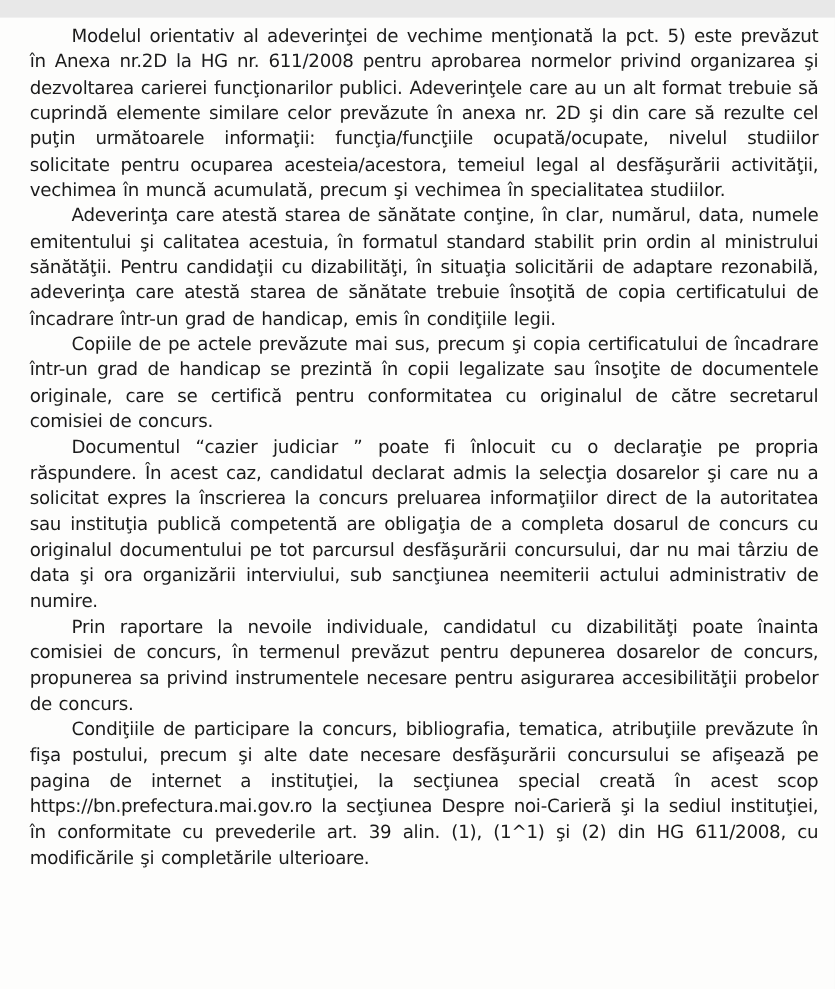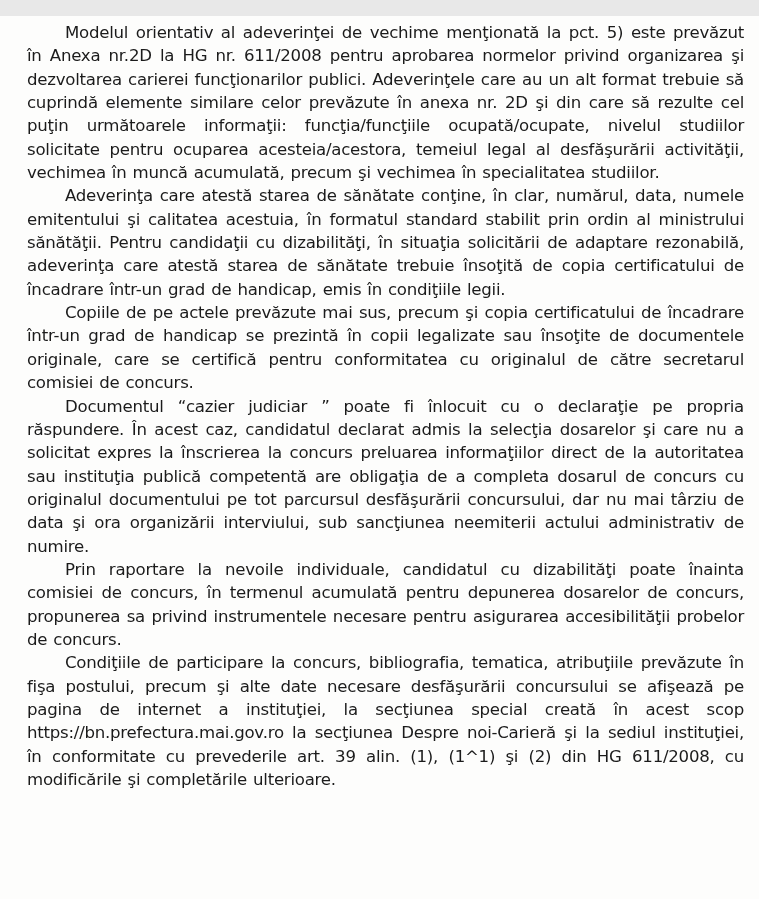--- a/index.html
+++ b/index.html
@@ -57,20 +57,20 @@
 </style>
 </head>
 <body>
 
 <div class="page">
   <div class="text-block">
     <p>Modelul orientativ al adeverinţei de vechime menţionată la pct. 5) este prevăzut în Anexa nr.2D la HG nr. 611/2008 pentru aprobarea normelor privind organizarea şi dezvoltarea carierei funcţionarilor publici. Adeverinţele care au un alt format trebuie să cuprindă elemente similare celor prevăzute în anexa nr. 2D şi din care să rezulte cel puţin următoarele informaţii: funcţia/funcţiile ocupată/ocupate, nivelul studiilor solicitate pentru ocuparea acesteia/acestora, temeiul legal al desfăşurării activităţii, vechimea în muncă acumulată, precum şi vechimea în specialitatea studiilor.</p>
     <p>Adeverinţa care atestă starea de sănătate conţine, în clar, numărul, data, numele emitentului şi calitatea acestuia, în formatul standard stabilit prin ordin al ministrului sănătăţii. Pentru candidaţii cu dizabilităţi, în situaţia solicitării de adaptare rezonabilă, adeverinţa care atestă starea de sănătate trebuie însoţită de copia certificatului de încadrare într-un grad de handicap, emis în condiţiile legii.</p>
     <p>Copiile de pe actele prevăzute mai sus, precum şi copia certificatului de încadrare într-un grad de handicap se prezintă în copii legalizate sau însoţite de documentele originale, care se certifică pentru conformitatea cu originalul de către secretarul comisiei de concurs.</p>
     <p>Documentul “cazier judiciar ” poate fi înlocuit cu o declaraţie pe propria răspundere. În acest caz, candidatul declarat admis la selecţia dosarelor şi care nu a solicitat expres la înscrierea la concurs preluarea informaţiilor direct de la autoritatea sau instituţia publică competentă are obligaţia de a completa dosarul de concurs cu originalul documentului pe tot parcursul desfăşurării concursului, dar nu mai târziu de data şi ora organizării interviului, sub sancţiunea neemiterii actului administrativ de numire.</p>
-    <p>Prin raportare la nevoile individuale, candidatul cu dizabilităţi poate înainta comisiei de concurs, în termenul acumulată pentru depunerea dosarelor de concurs, propunerea sa privind instrumentele necesare pentru asigurarea accesibilităţii probelor de concurs.</p>
+    <p>Prin raportare la nevoile individuale, candidatul cu dizabilităţi poate înainta comisiei de concurs, în termenul prevăzut pentru depunerea dosarelor de concurs, propunerea sa privind instrumentele necesare pentru asigurarea accesibilităţii probelor de concurs.</p>
     <p>Condiţiile de participare la concurs, bibliografia, tematica, atribuţiile prevăzute în fişa postului, precum şi alte date necesare desfăşurării concursului se afişează pe pagina de internet a instituţiei, la secţiunea special creată în acest scop https://bn.prefectura.mai.gov.ro la secţiunea Despre noi-Carieră şi la sediul instituţiei, în conformitate cu prevederile art. 39 alin. (1), (1^1) şi (2) din HG 611/2008, cu modificările şi completările ulterioare.</p>
   </div>
 
   <div class="stamp">
     <div class="stamp-inner"></div>
   </div>
 </div>
 
 </body></html>

